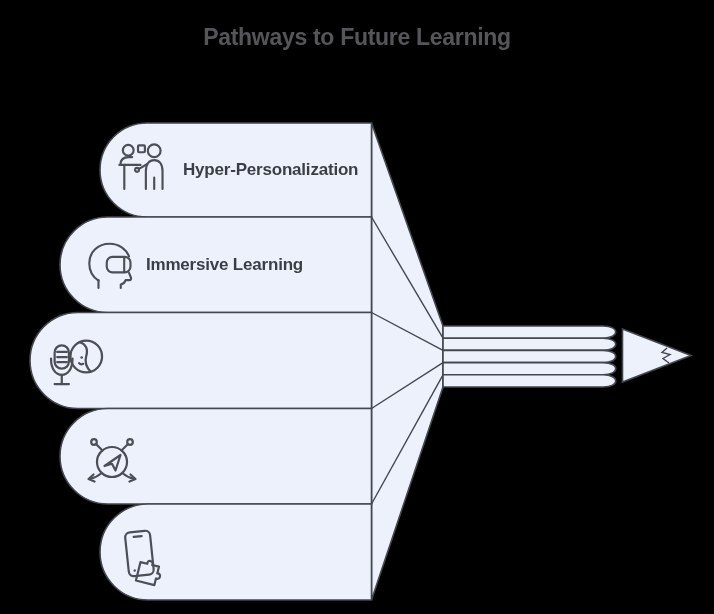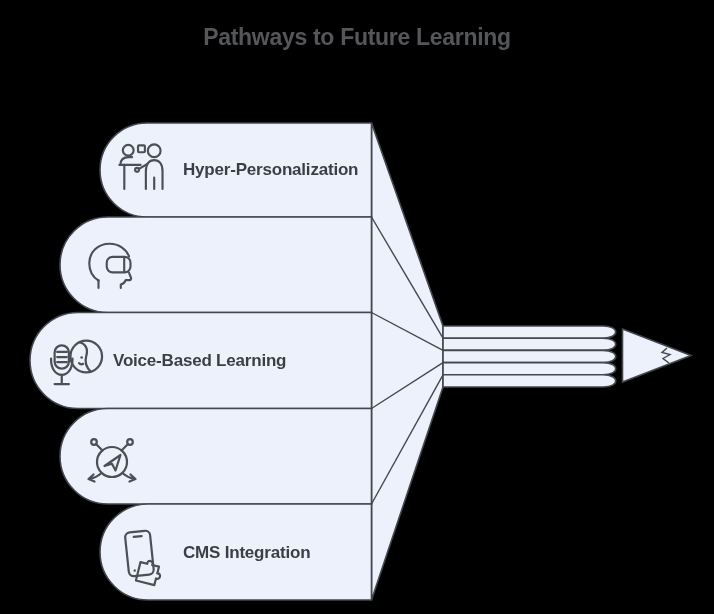--- a/index.html
+++ b/index.html
@@ -119,16 +119,15 @@
       </g>
       <g transform="translate(27,30) rotate(14)">
         <path d="M1,6 H8 C6.5,1.5 14.5,1.5 13,6 H20 V13 C24.5,11.5 24.5,19.5 20,18 V25 H1 Z"></path>
       </g>
     </g>
   </svg>
 
   <div class="title">Pathways to Future Learning</div>
 
   <div class="bar-label" style="left:183px;top:170px">Hyper-Personalization</div>
-  <div class="bar-label" style="left:113px;top:361px">Voice-Based Learning</div>
-  <div class="bar-label" style="left:183px;top:553px">CMS Integration</div>
+  <div class="bar-label" style="left:146px;top:265px">Immersive Learning</div>
 
 </div>
 
 </body></html>

